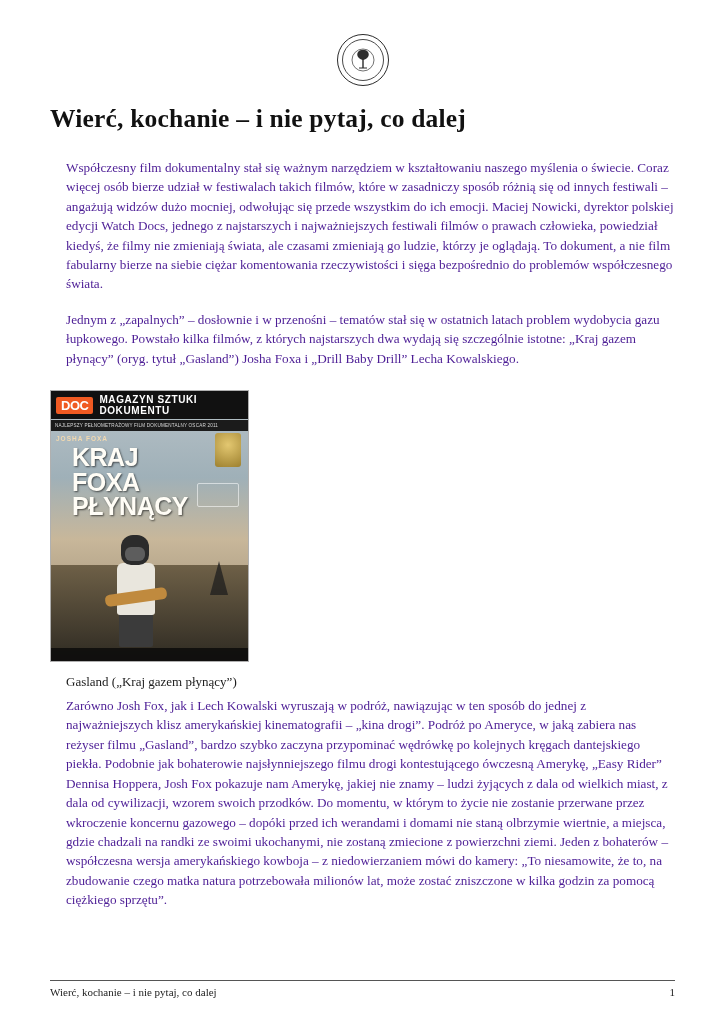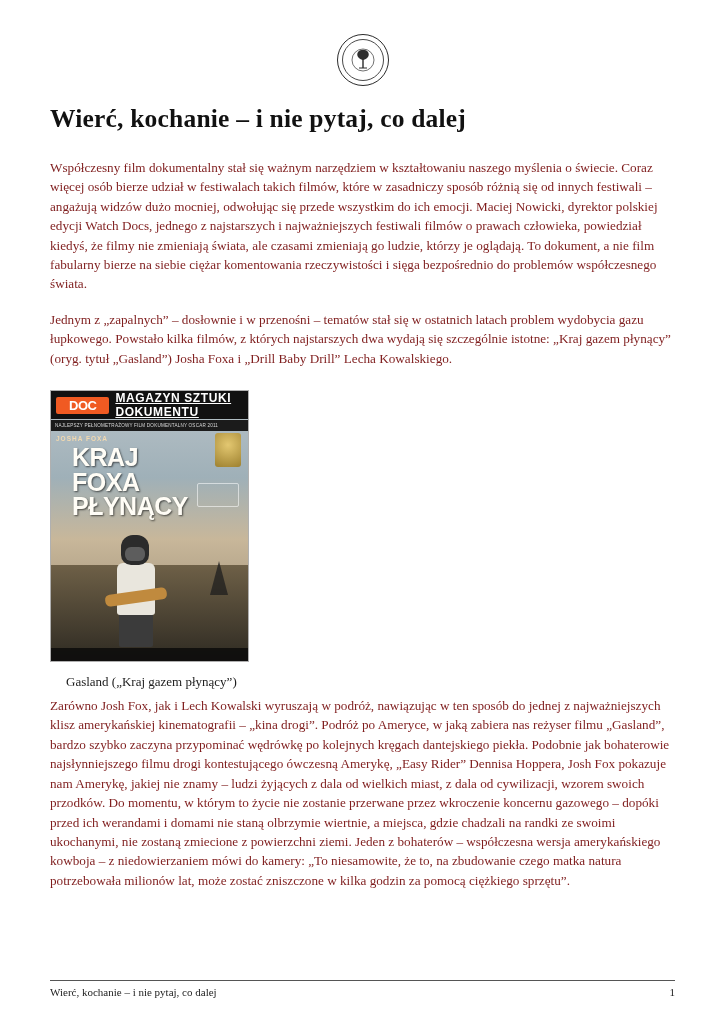--- a/index.html
+++ b/index.html
@@ -52,23 +52,23 @@
     font-family: "Liberation Serif", serif;
     font-size: 25.5px;
     font-weight: bold;
     letter-spacing: 0.2px;
     margin: 0 0 24px 0;
     color: #111;
   }
   p.body-par {
     font-size: 13.2px;
     line-height: 1.47;
-    margin: 0 0 16px 0;
+    margin: 0 0 16px 16px;
     text-align: left;
-    color: #7f1d1d;
+    color: #4c1d95;
   }
   .figure {
     margin: 22px 0 6px 0;
   }
   .poster {
     width: 199px;
     height: 272px;
     position: relative;
     overflow: hidden;
     background: linear-gradient(#b9c3c8 0%, #9fb0b8 32%, #c8b79a 55%, #8e7f68 100%);
@@ -85,32 +85,31 @@
     align-items: center;
     padding: 0 5px;
     box-sizing: border-box;
   }
   .poster .doc-logo {
     background: #f05a22;
     color: #fff;
     font-family: "Liberation Sans", sans-serif;
     font-weight: bold;
     font-size: 13px;
-    padding: 1px 13px;
+    padding: 1px 5px;
     letter-spacing: -0.5px;
     border-radius: 2px;
   }
   .poster .mag-text {
     color: #fff;
     font-family: "Liberation Sans", sans-serif;
-    font-size: 12px;
+    font-size: 10px;
     font-weight: bold;
     letter-spacing: 0.6px;
     margin-left: 6px;
-    text-decoration: underline;
   }
   .poster .credit-line {
     position: absolute;
     top: 29px; left: 0; right: 0;
     height: 11px;
     background: #1b1b1b;
     color: #d8d8d8;
     font-family: "Liberation Sans", sans-serif;
     font-size: 4.6px;
     letter-spacing: 0.2px;

